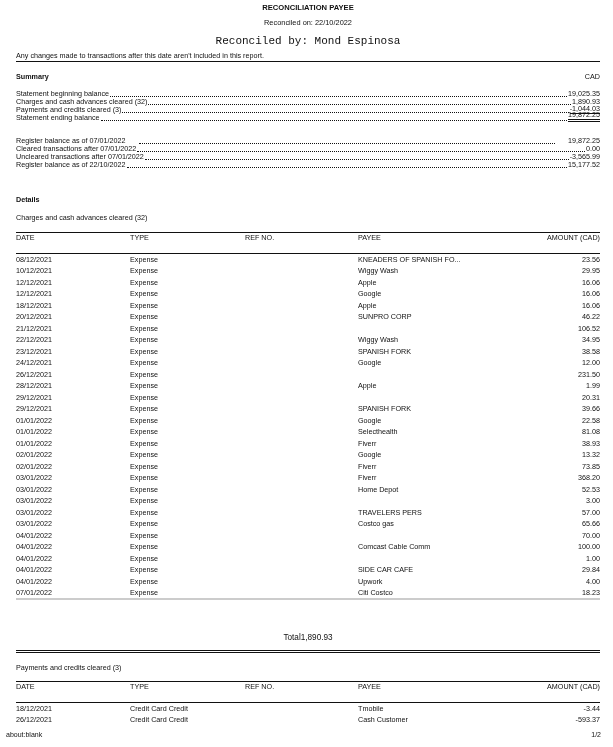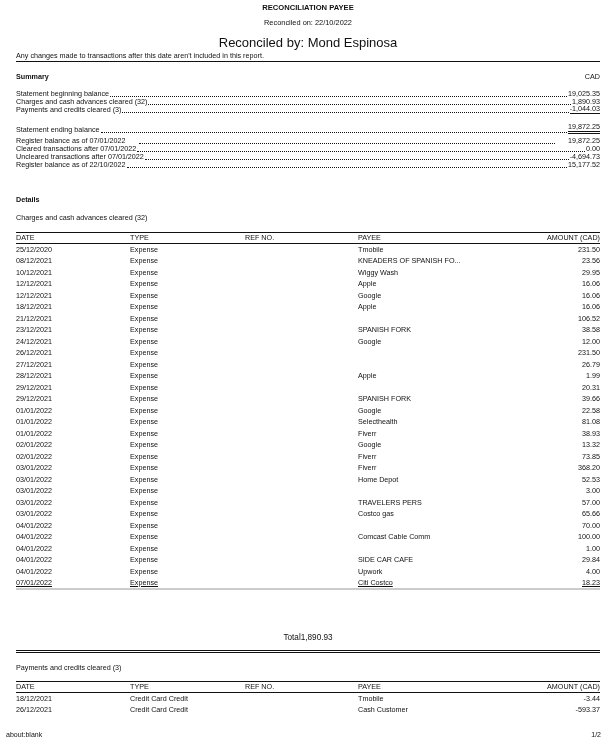--- a/index.html
+++ b/index.html
@@ -2,46 +2,46 @@
 <html><head>
 <meta charset="utf-8">
 <style>
   * { box-sizing: border-box; margin: 0; padding: 0; }
   html, body { width: 613px; height: 747px; background: #ffffff; overflow: hidden; }
   body { font-family: "Liberation Sans", sans-serif; font-size: 7.2px; color: #111; position: relative; }
   .page { position: absolute; left: 16px; top: 0; width: 584px; }
   .hdr { text-align: center; }
   .title { font-weight: bold; font-size: 7.6px; position: absolute; left: 0; width: 584px; top: 3px; }
   .rec-on { position: absolute; left: 0; width: 584px; top: 18px; font-size: 7.4px; }
-  .rec-by { position: absolute; left: 0; width: 584px; top: 35px; font-size: 13px; }
+  .rec-by { position: absolute; left: 0; width: 584px; top: 35px; font-size: 11px; font-family: Liberation Mono, monospace; }
   .notice { position: absolute; left: 0; width: 584px; top: 51px; border-bottom: 1px solid #111; padding-bottom: 1px; font-size: 7.2px; }
 
   .summary-title { position: absolute; top: 72px; left: 0; font-weight: bold; font-size: 7.2px; }
   .summary-cur { position: absolute; top: 72px; right: 0; font-size: 7.2px; }
 
   .srow { position: absolute; left: 0; width: 584px; height: 9px; display: flex; align-items: flex-end; font-size: 7.2px; line-height: 8px; }
   .srow .lbl { white-space: nowrap; }
   .srow .dots { flex: 1; border-bottom: 1.5px dotted #111; margin: 0 1px 1px 1px; height: 1px; }
   .srow .val { white-space: nowrap; text-align: center; }
   .srow .val.dbl { border-bottom: 3px double #111; }
   .srow .val.single { border-bottom: 1px solid #111; }
 
   .details-title { position: absolute; top: 195px; left: 0; font-weight: bold; font-size: 7.2px; text-align: center; }
   .sec-title { position: absolute; left: 0; font-size: 7.2px; }
 
   table { border-collapse: collapse; width: 584px; position: absolute; left: 0; table-layout: fixed; }
-  th { font-weight: normal; text-align: left; font-size: 7.2px; height: 10px; padding: 0 0 1px 0; border-top: 1px solid #111; border-bottom: 1px solid #111; }
+  th { font-weight: normal; text-align: left; font-size: 7.2px; height: 10px; padding: 0 0 11px 0; border-top: 1px solid #111; border-bottom: 1px solid #111; }
   td { font-size: 7.2px; height: 11.5px; padding: 0; white-space: nowrap; overflow: hidden; }
   th.amt, td.amt { text-align: right; }
   .c-date { width: 114px; }
   .c-type { width: 115px; }
   .c-ref { width: 113px; }
   .c-payee { width: 150px; }
   .c-amt { width: 92px; }
-  tbody.last-border tr:last-child td { border-bottom: 2px solid #ccc; text-decoration: underline; }
+  tbody.last-border tr:last-child td { border-bottom: 2px solid #ccc; }
 
   .total-row { position: absolute; left: 0; width: 584px; top: 633px; display: flex; justify-content: center; font-size: 8.2px; }
   .total-rule { position: absolute; left: 0; width: 584px; top: 650px; border-top: 3px double #111; height: 3px; }
 
   .footer-left { position: absolute; left: 6px; top: 731px; font-size: 7px; }
   .footer-right { position: absolute; right: 12px; top: 731px; font-size: 7px; }
 </style>
 </head>
 <body>
 
@@ -63,39 +63,39 @@
       <div class="srow" style="top: 97px;">
         <span class="lbl">Charges and cash advances cleared (32)</span>
         <span class="dots"></span>
         <span class="val">1,890.93</span>
       </div>
       <div class="srow" style="top: 105px;">
         <span class="lbl">Payments and credits cleared (3)</span>
         <span class="dots"></span>
         <span class="val single">-1,044.03</span>
       </div>
-      <div class="srow" style="top: 125px;">
+      <div class="srow" style="top: 113px;">
         <span class="lbl">Statement ending balance</span>
         <span class="dots"></span>
         <span class="val dbl">19,872.25</span>
       </div>
       <div class="srow" style="top: 136px; gap: 12px;">
         <span class="lbl">Register balance as of 07/01/2022</span>
         <span class="dots"></span>
         <span class="val">19,872.25</span>
       </div>
       <div class="srow" style="top: 144px;">
         <span class="lbl">Cleared transactions after 07/01/2022</span>
         <span class="dots"></span>
         <span class="val">0.00</span>
       </div>
       <div class="srow" style="top: 152px;">
         <span class="lbl">Uncleared transactions after 07/01/2022</span>
         <span class="dots"></span>
-        <span class="val">-4,694.73</span>
+        <span class="val">-3,565.99</span>
       </div>
       <div class="srow" style="top: 160px;">
         <span class="lbl">Register balance as of 22/10/2022</span>
         <span class="dots"></span>
         <span class="val">15,177.52</span>
       </div>
     </div>
 
   <div class="details-title">Details</div>
   <div class="sec-title" style="top:213px;">Charges and cash advances cleared (32)</div>
@@ -112,27 +112,20 @@
       <tr>
         <th>DATE</th>
         <th>TYPE</th>
         <th>REF NO.</th>
         <th>PAYEE</th>
         <th class="amt">AMOUNT (CAD)</th>
       </tr>
     </thead>
     <tbody id="charges-body" class="last-border">
         <tr>
-          <td>25/12/2020</td>
-          <td>Expense</td>
-          <td></td>
-          <td>Tmobile</td>
-          <td class="amt">231.50</td>
-        </tr>
-        <tr>
           <td>08/12/2021</td>
           <td>Expense</td>
           <td></td>
           <td>KNEADERS OF SPANISH FO...</td>
           <td class="amt">23.56</td>
         </tr>
         <tr>
           <td>10/12/2021</td>
           <td>Expense</td>
           <td></td>
@@ -154,25 +147,39 @@
           <td class="amt">16.06</td>
         </tr>
         <tr>
           <td>18/12/2021</td>
           <td>Expense</td>
           <td></td>
           <td>Apple</td>
           <td class="amt">16.06</td>
         </tr>
         <tr>
+          <td>20/12/2021</td>
+          <td>Expense</td>
+          <td></td>
+          <td>SUNPRO CORP</td>
+          <td class="amt">46.22</td>
+        </tr>
+        <tr>
           <td>21/12/2021</td>
           <td>Expense</td>
           <td></td>
           <td></td>
           <td class="amt">106.52</td>
+        </tr>
+        <tr>
+          <td>22/12/2021</td>
+          <td>Expense</td>
+          <td></td>
+          <td>Wiggy Wash</td>
+          <td class="amt">34.95</td>
         </tr>
         <tr>
           <td>23/12/2021</td>
           <td>Expense</td>
           <td></td>
           <td>SPANISH FORK</td>
           <td class="amt">38.58</td>
         </tr>
         <tr>
           <td>24/12/2021</td>
@@ -180,27 +187,20 @@
           <td></td>
           <td>Google</td>
           <td class="amt">12.00</td>
         </tr>
         <tr>
           <td>26/12/2021</td>
           <td>Expense</td>
           <td></td>
           <td></td>
           <td class="amt">231.50</td>
-        </tr>
-        <tr>
-          <td>27/12/2021</td>
-          <td>Expense</td>
-          <td></td>
-          <td></td>
-          <td class="amt">26.79</td>
         </tr>
         <tr>
           <td>28/12/2021</td>
           <td>Expense</td>
           <td></td>
           <td>Apple</td>
           <td class="amt">1.99</td>
         </tr>
         <tr>
           <td>29/12/2021</td>

